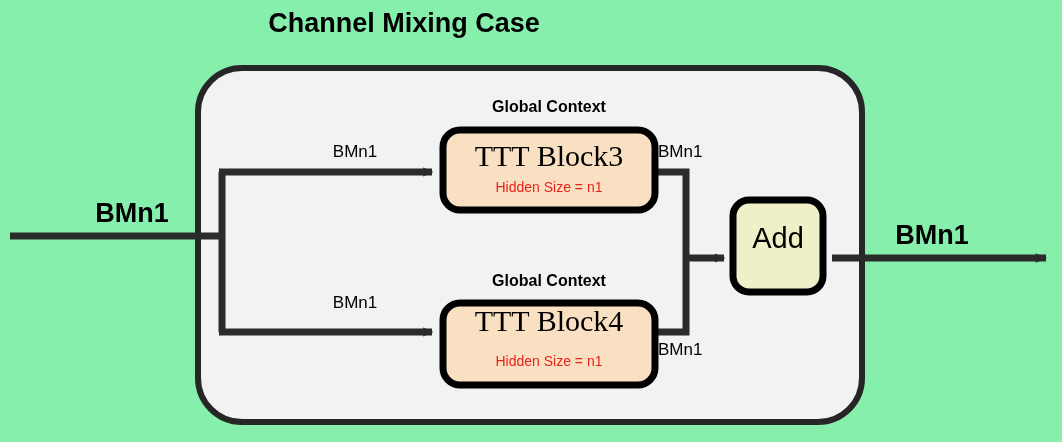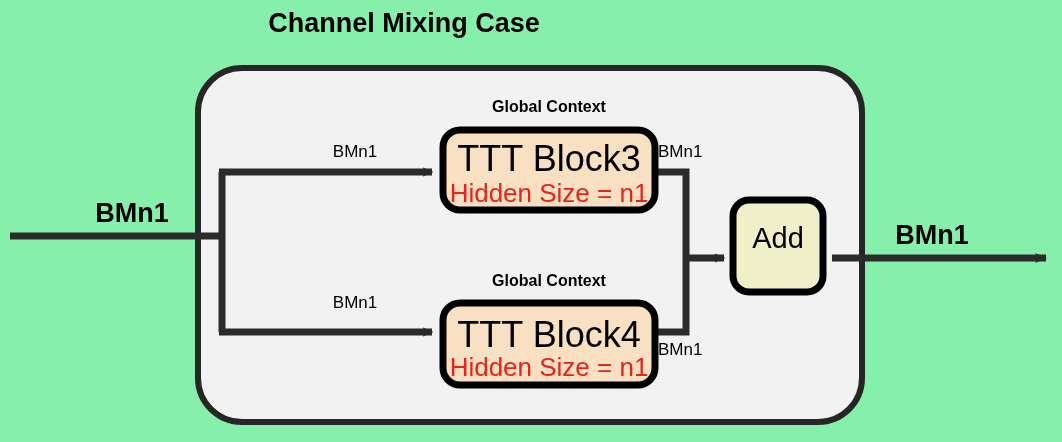--- a/index.html
+++ b/index.html
@@ -40,26 +40,27 @@
   }
   .edge-text {
     font-size: 17px;
     font-weight: normal;
   }
   .ctx-text {
     font-size: 16px;
     font-weight: bold;
   }
   .block-title {
-    font-size: 36px;
+    font-size: 30px;
     font-weight: normal;
     color: #000000;
+    font-family: Liberation Serif, serif;
   }
   .block-sub {
-    font-size: 26px;
+    font-size: 14px;
     font-weight: normal;
   }
   .add-text {
     font-size: 29px;
     font-weight: normal;
     color: #000000;
   }
   .centered {
     transform: translateX(-50%);
   }
@@ -119,19 +120,19 @@
   <div class="lbl edge-text" style="left:658px; top:341px;">BMn1</div>
 
   <div class="lbl ctx-text centered" style="left:549px; top:99px;">Global Context</div>
 
   <div class="lbl block-title centered" style="left:549px; top:141px;">TTT Block3</div>
 
   <div class="lbl block-sub centered" style="left:549px; top:180px; color:#E8231A;">Hidden Size = n1</div>
 
   <div class="lbl ctx-text centered" style="left:549px; top:273px;">Global Context</div>
 
-  <div class="lbl block-title centered" style="left:549px; top:317px;">TTT Block4</div>
+  <div class="lbl block-title centered" style="left:549px; top:306px;">TTT Block4</div>
 
   <div class="lbl block-sub centered" style="left:549px; top:354px; color:#E8231A;">Hidden Size = n1</div>
 
   <div class="lbl add-text centered" style="left:778px; top:224px;">Add</div>
 
 </div>
 
 </body></html>

